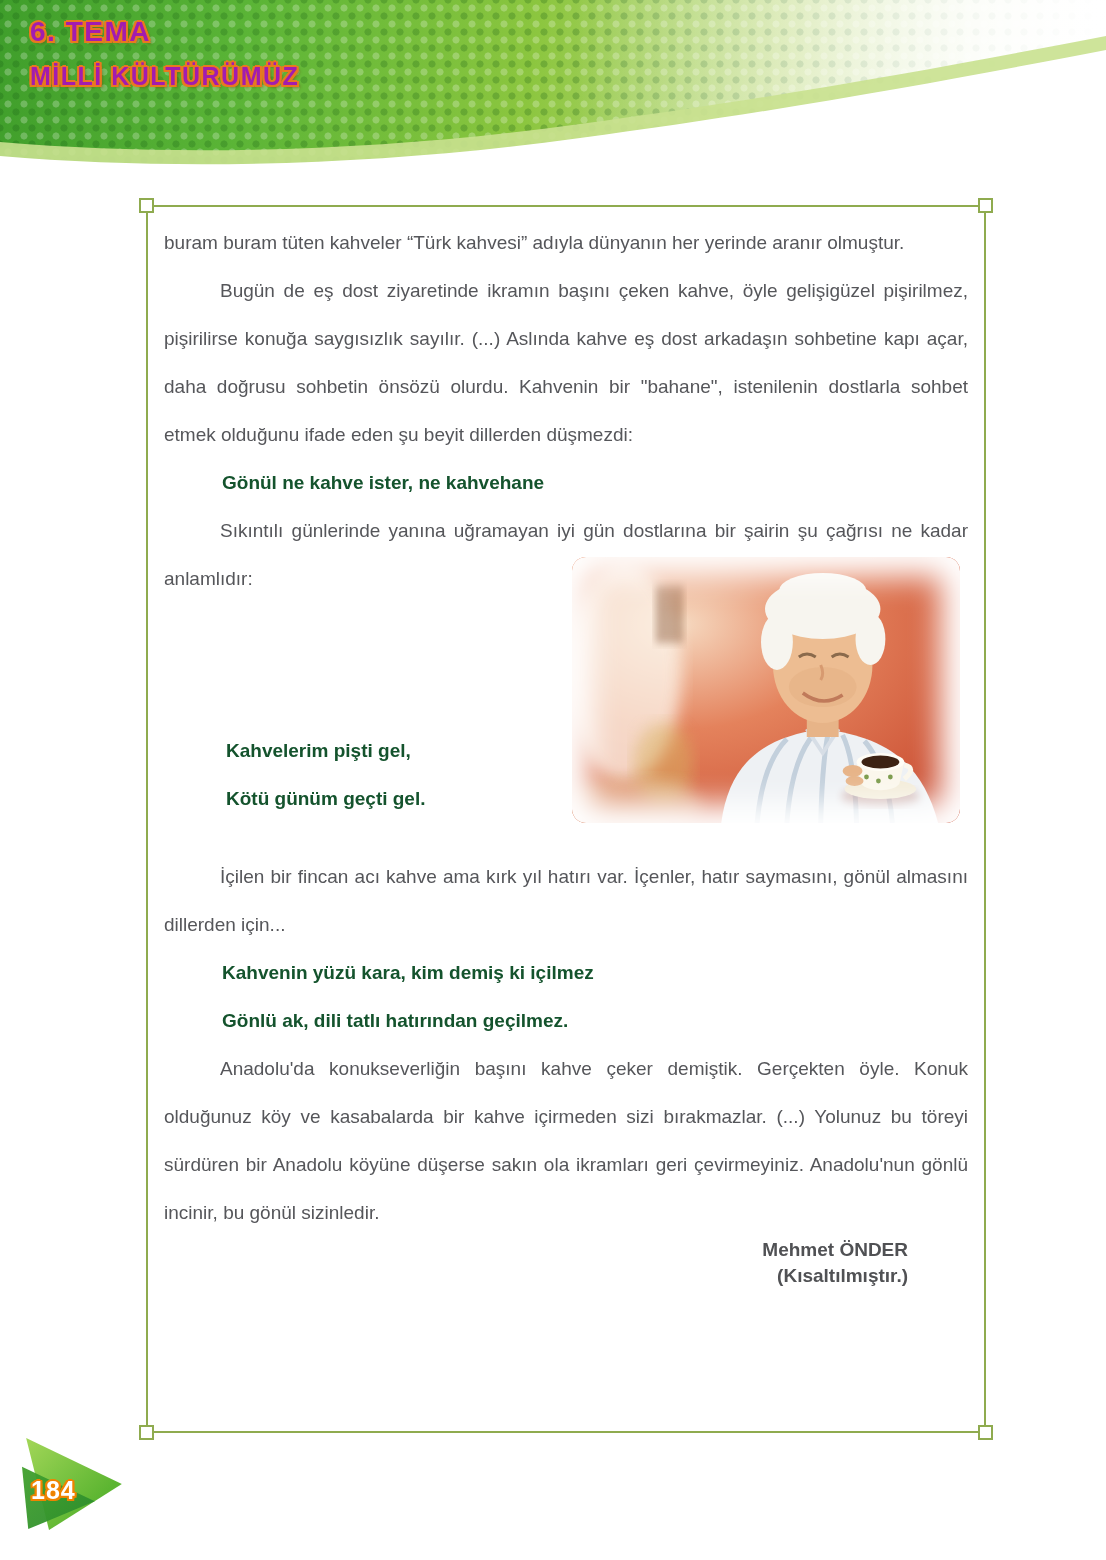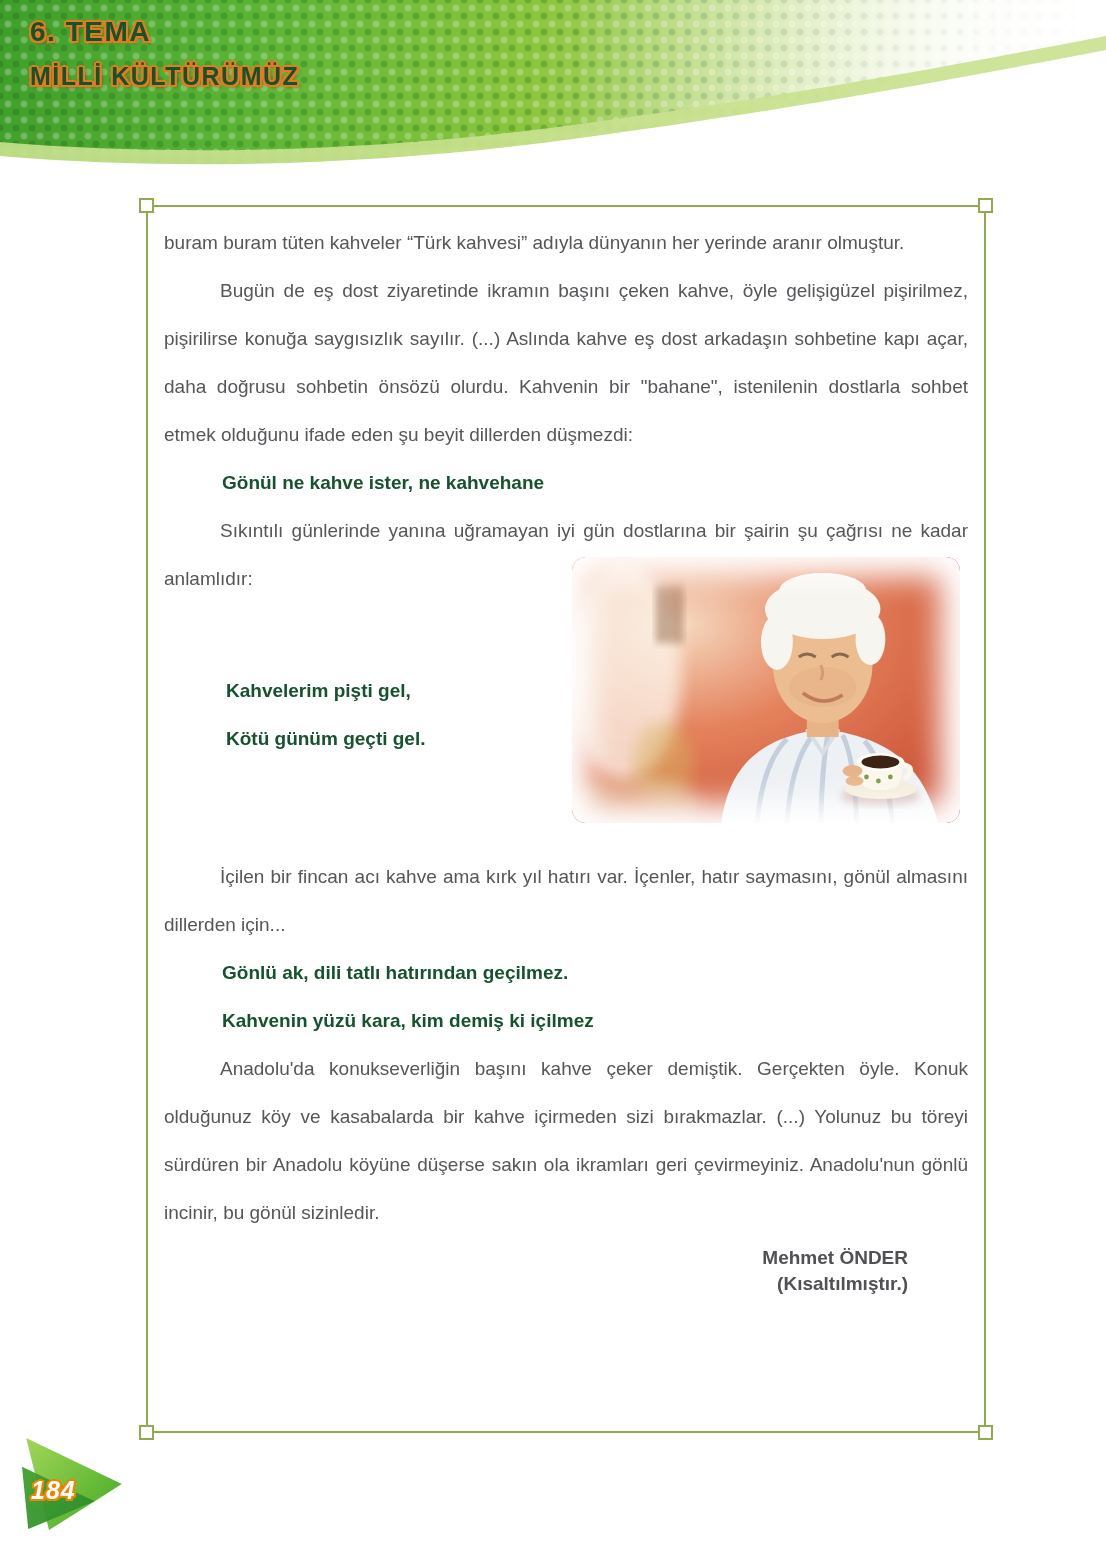--- a/index.html
+++ b/index.html
@@ -37,21 +37,21 @@
     opacity: .8;
   }
   .band-fade {
     position: absolute; inset: 0;
     background: linear-gradient(to right,
       rgba(255,255,255,0) 52%, rgba(255,255,255,.85) 88%, #ffffff 100%);
   }
   .band-waves { position: absolute; left: 0; bottom: 0; width: 1106px; height: 175px; }
   .band-title {
     position: absolute; top: 16px; left: 30px;
-    color: #14532d;
+    color: #a21caf;
     font-weight: 800;
     letter-spacing: 1.5px;
     line-height: 1.15;
   }
   .theme-no, .theme-name {
     text-shadow:
       -2px -1px 0 #e8791f, 2px -1px 0 #e8791f,
       -2px 2px 0 #e8791f, 2px 2px 0 #e8791f,
       0 -2px 0 #e8791f, 0 2px 0 #e8791f,
       -2px 0 0 #e8791f, 2px 0 0 #e8791f,
@@ -86,21 +86,21 @@
   .corner.br { bottom: -9px; right: -9px; }
 
   .para { text-align: justify; text-indent: 56px; }
   .para.no-indent { text-indent: 0; }
   .verse {
     font-weight: 700;
     color: #14532d;
     margin-left: 58px;
   }
 
-  .poem-row { display: flex; align-items: center; margin-top: 4px; }
+  .poem-row { display: flex; align-items: flex-end; margin-top: 4px; }
   .poem { flex: 1 1 auto; }
   .poem .verse { margin-left: 62px; }
 
   .photo {
     position: relative;
     flex: 0 0 388px;
     width: 388px; height: 266px;
     margin-top: -50px;
     margin-right: 8px;
     border-radius: 14px;
@@ -111,21 +111,20 @@
     content: "";
     position: absolute; inset: 0;
     border-radius: 14px;
     box-shadow: inset 0 0 30px 20px #ffffff;
     pointer-events: none;
   }
 
   .after-photo { margin-top: 30px; }
 
   .attribution {
-    margin-top: 8px;
     padding-right: 60px;
     text-align: right;
     font-weight: 700;
     color: #505154;
     font-size: 19px;
     line-height: 1.35;
   }
 
   
   .page-badge {
@@ -148,21 +147,20 @@
     left: 9px; top: 40px;
     font-size: 25px;
     font-weight: 800;
     color: #ffffff;
     letter-spacing: 1px;
     text-shadow:
       -2px -1px 0 #f08300, 2px -1px 0 #f08300,
       -2px 2px 0 #f08300, 2px 2px 0 #f08300,
       0 -2px 0 #f08300, 0 2px 0 #f08300,
       -2px 0 0 #f08300, 2px 0 0 #f08300;
-    font-style: italic;
   }
 </style>
 </head>
 <body>
 
 <div class="page">
 
   <header class="band">
     <div class="band-bg"></div>
     <div class="band-dots"></div>
@@ -260,22 +258,22 @@
 
             <ellipse cx="282" cy="214" rx="10" ry="6" fill="#e7b488"></ellipse>
             <ellipse cx="284" cy="224" rx="9" ry="5" fill="#e7b488"></ellipse>
           </g>
         </svg>
       </figure>
     </div>
 
     <p class="para after-photo">İçilen bir fincan acı kahve ama kırk yıl hatırı var. İçenler, hatır saymasını, gönül almasını dillerden için...</p>
 
+    <p class="verse">Kahvenin yüzü kara, kim demiş ki içilmez</p>
     <p class="verse">Gönlü ak, dili tatlı hatırından geçilmez.</p>
-    <p class="verse">Kahvenin yüzü kara, kim demiş ki içilmez</p>
 
     <p class="para">Anadolu'da konukseverliğin başını kahve çeker demiştik. Gerçekten öyle. Konuk olduğunuz köy ve kasabalarda bir kahve içirmeden sizi bırakmazlar. (...) Yolunuz bu töreyi sürdüren bir Anadolu köyüne düşerse sakın ola ikramları geri çevirmeyiniz. Anadolu'nun gönlü incinir, bu gönül sizinledir.</p>
 
     <div class="attribution">
       <div>Mehmet ÖNDER</div>
       <div>(Kısaltılmıştır.)</div>
     </div>
   </main>
 
   <div class="page-badge">

